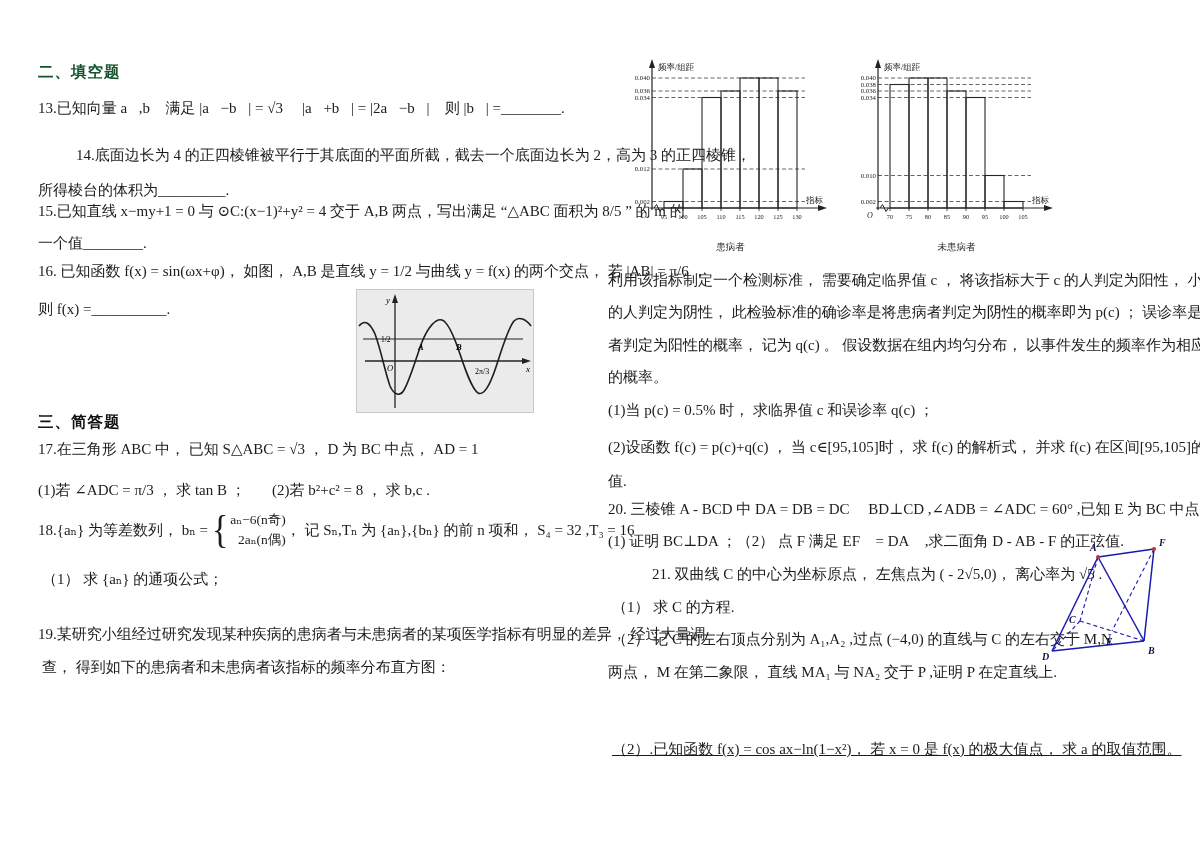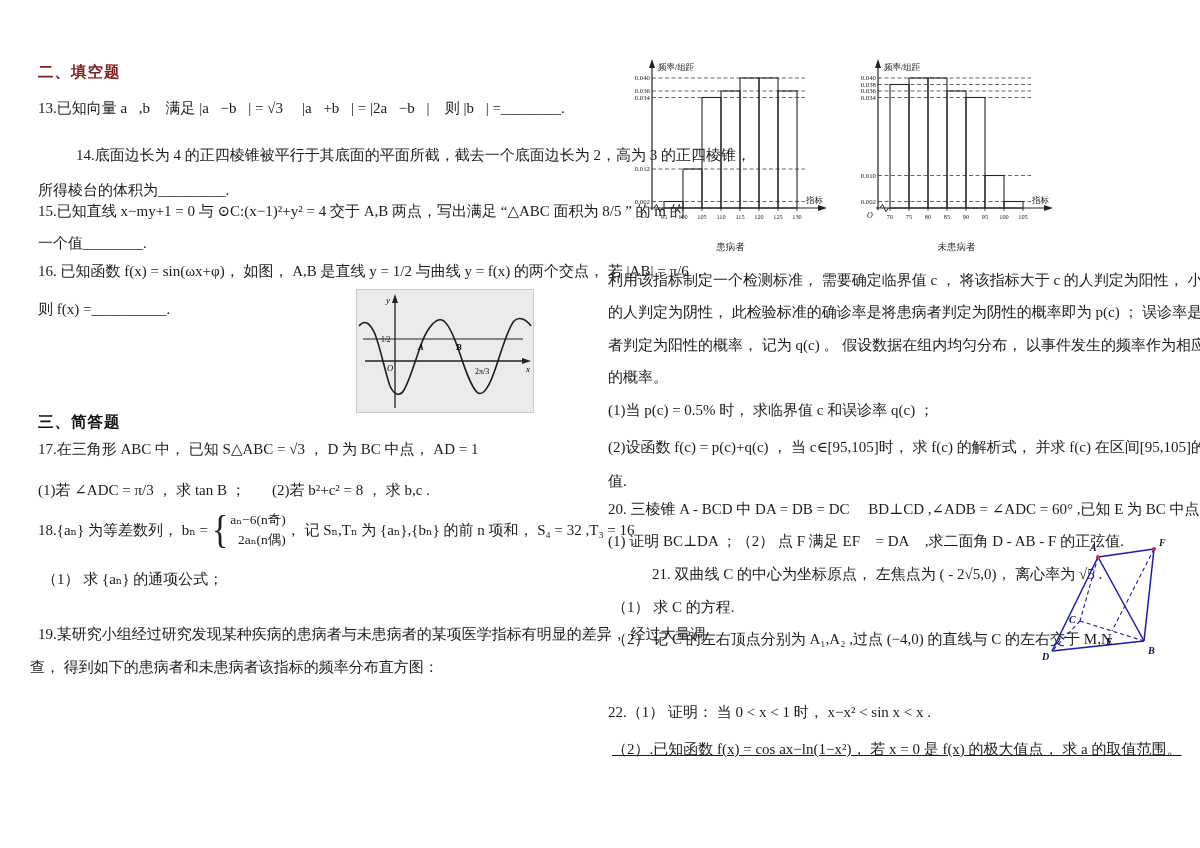--- a/index.html
+++ b/index.html
@@ -1,19 +1,19 @@
 <!DOCTYPE html>
 <html><head>
 <meta charset="utf-8">
 <style>
   html,body{margin:0;padding:0;background:#9a9a9a;}
   .page{position:relative;width:1200px;height:848px;background:#ffffff;overflow:hidden;
         font-family:"Liberation Serif","DejaVu Serif",serif;color:#1c1c1c;font-size:15px;}
   .abs{position:absolute;white-space:nowrap;}
-  .sec2{color:#7f1d1d;font-weight:bold;font-size:15.5px;letter-spacing:1px;}
+  .sec2{color:#14532d;font-weight:bold;font-size:15.5px;letter-spacing:1px;}
   .sec3{color:#111;font-weight:bold;font-size:15.5px;letter-spacing:1px;}
   .pw{display:inline-flex;align-items:center;vertical-align:middle;}
   .brace{font-size:34px;font-weight:400;line-height:1;margin:0 2px 0 4px;transform:scaleY(1.15);}
   .cases{display:inline-block;font-size:13.5px;line-height:1.45;}
   .fig{position:absolute;}
   .figbox{background:#ebebeb;border:1px solid #c9c9c9;}
   svg text{font-family:"Liberation Serif","DejaVu Serif",serif;}
 </style>
 </head>
 <body>
@@ -68,21 +68,21 @@
       <span class="cases">
         <span style="display:block;">aₙ−6(n奇)</span>
         <span style="display:block;">2aₙ(n偶)</span>
       </span>
     </span>
     <span>， 记 Sₙ,Tₙ 为 {aₙ},{bₙ} 的前 n 项和， S₄ = 32 ,T₃ = 16</span>
   </div>
   <div class="abs" style="left:42px;top:570px;">（1） 求 {aₙ} 的通项公式；</div>
 
   <div class="abs" style="left:38px;top:625px;">19.某研究小组经过研究发现某种疾病的患病者与未患病者的某项医学指标有明显的差异， 经过大量调</div>
-  <div class="abs" style="left:30px;top:658px;">查， 得到如下的患病者和未患病者该指标的频率分布直方图：</div>
+  <div class="abs" style="left:42px;top:658px;">查， 得到如下的患病者和未患病者该指标的频率分布直方图：</div>
 
   <div class="abs" style="left:612px;top:54px;"><svg width="236" height="206" viewBox="0 0 236 206">
         <line x1="40" y1="147.5" x2="193" y2="147.5" stroke="#3c3c3c" stroke-width="0.8" stroke-dasharray="4 2.5"></line>
         <text x="38" y="149.9" font-size="6.8" text-anchor="end" fill="#1c1c1c">0.002</text>
         <line x1="40" y1="115" x2="193" y2="115" stroke="#3c3c3c" stroke-width="0.8" stroke-dasharray="4 2.5"></line>
         <text x="38" y="117.4" font-size="6.8" text-anchor="end" fill="#1c1c1c">0.012</text>
         <line x1="40" y1="43.499999999999986" x2="193" y2="43.499999999999986" stroke="#3c3c3c" stroke-width="0.8" stroke-dasharray="4 2.5"></line>
         <text x="38" y="45.899999999999984" font-size="6.8" text-anchor="end" fill="#1c1c1c">0.034</text>
         <line x1="40" y1="37.000000000000014" x2="193" y2="37.000000000000014" stroke="#3c3c3c" stroke-width="0.8" stroke-dasharray="4 2.5"></line>
         <text x="38" y="39.40000000000001" font-size="6.8" text-anchor="end" fill="#1c1c1c">0.036</text>
@@ -176,22 +176,22 @@
   <div class="abs" style="left:608px;top:401px;">(1)当 p(c) = 0.5% 时， 求临界值 c 和误诊率 q(c) ；</div>
   <div class="abs" style="left:608px;top:438px;">(2)设函数 f(c) = p(c)+q(c) ， 当 c∈[95,105]时， 求 f(c) 的解析式， 并求 f(c) 在区间[95,105]的最小</div>
   <div class="abs" style="left:608px;top:472px;">值.</div>
 
   <div class="abs" style="left:608px;top:500px;">20. 三棱锥 A - BCD 中 DA = DB = DC　 BD⊥CD ,∠ADB = ∠ADC = 60° ,已知 E 为 BC 中点.</div>
   <div class="abs" style="left:608px;top:532px;">(1) 证明 BC⊥DA ；（2） 点 F 满足 EF⃗ = DA⃗ ,求二面角 D - AB - F 的正弦值.</div>
 
   <div class="abs" style="left:608px;top:565px;margin-left:44px;">21. 双曲线 C 的中心为坐标原点， 左焦点为 ( - 2√5,0)， 离心率为 √5 .</div>
   <div class="abs" style="left:612px;top:598px;">（1） 求 C 的方程.</div>
   <div class="abs" style="left:612px;top:630px;">（2） 记 C 的左右顶点分别为 A₁,A₂ ,过点 (−4,0) 的直线与 C 的左右交于 M,N</div>
-
-  <div class="abs" style="left:608px;top:703px;">22.（1） 证明： 当 0 &lt; x &lt; 1 时， x−x² &lt; sin x &lt; x .</div>
+  <div class="abs" style="left:608px;top:663px;">两点， M 在第二象限， 直线 MA₁ 与 NA₂ 交于 P ,证明 P 在定直线上.</div>
+
   <div class="abs" style="left:612px;top:740px;text-decoration:underline;">（2）.已知函数 f(x) = cos ax−ln(1−x²)， 若 x = 0 是 f(x) 的极大值点， 求 a 的取值范围。</div>
 
   <div class="fig" style="left:1030px;top:535px;width:150px;height:128px;">
     <svg width="150" height="128" viewBox="0 0 150 128">
 
       <g stroke="#1a1aae" stroke-width="1.1" stroke-dasharray="4 3" fill="none">
         <line x1="68" y1="22" x2="50" y2="86"></line>
         <line x1="50" y1="86" x2="22" y2="116"></line>
         <line x1="50" y1="86" x2="114" y2="106"></line>
         <line x1="124" y1="14" x2="82" y2="96"></line>

